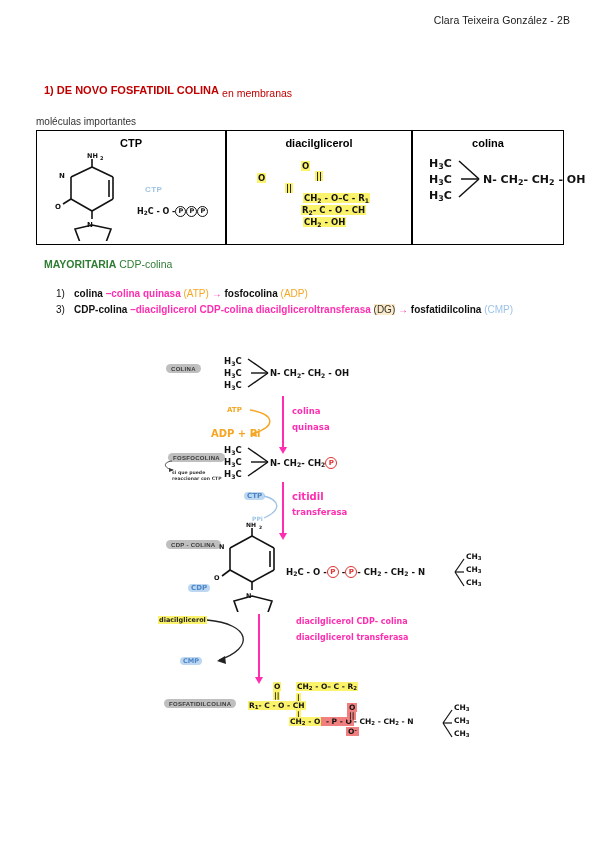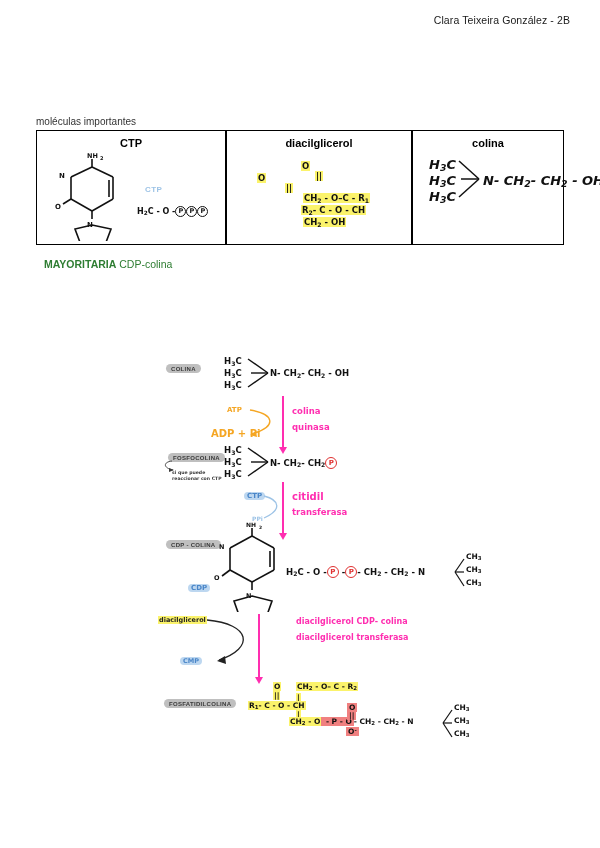--- a/index.html
+++ b/index.html
@@ -64,21 +64,21 @@
   .dag-wrap{position:relative;width:100%;height:92px;font-size:8.5px;}
   .hl-y{background:#FBF36B;padding:0 1px;}
   .dag-l1{position:absolute;left:74px;top:12px;white-space:nowrap;}
   .dag-l2{position:absolute;left:88px;top:22px;white-space:nowrap;}
   .dag-l3{position:absolute;left:30px;top:24px;white-space:nowrap;}
   .dag-l4{position:absolute;left:58px;top:34px;white-space:nowrap;}
   .dag-l5{position:absolute;left:76px;top:44px;white-space:nowrap;}
   .dag-l6{position:absolute;left:74px;top:56px;white-space:nowrap;}
 
   
-  .col-wrap{position:relative;width:100%;height:92px;font-size:13px;font-style:italic;}
+  .col-wrap{position:relative;width:100%;height:92px;font-size:11px;}
   .col-h1{position:absolute;left:16px;top:8px;}
   .col-h2{position:absolute;left:16px;top:24px;}
   .col-h3{position:absolute;left:16px;top:40px;}
   .col-v{position:absolute;left:48px;top:16px;font-size:20px;line-height:20px;}
   .col-rest{position:absolute;left:70px;top:24px;white-space:nowrap;}
 
   
   .mayor{
     position:absolute;top:258px;left:44px;font-size:10.5px;
   }
@@ -127,20 +127,25 @@
   .hl-red{background:#F08080;padding:0 2px;}
 </style>
 </head>
 <body>
 
 <div class="page">
 
   <div class="author">Clara Teixeira González - 2B</div>
 
 
+  <div class="section1">
+    <span class="num">1)</span>
+    <span class="ttl">DE NOVO FOSFATIDIL COLINA</span>
+    <span class="sub">en membranas</span>
+  </div>
 
   <div class="molec-label">moléculas importantes</div>
 
   <div class="boxrow">
 
     <div class="mbox b1">
       <div class="cap">CTP</div>
       <div class="ctp-wrap">
         <svg width="190" height="92">
           <g stroke="#111" stroke-width="1.6" fill="none">
@@ -200,22 +205,38 @@
     </div>
   </div>
 
   <div class="mayor">
     <span class="k">MAYORITARIA</span>
     <span class="v">CDP-colina</span>
   </div>
 
   <div class="steps">
 
-
-
+    <div class="step">
+      <span class="idx">1)</span><span class="b">colina</span>
+      <span class="enz">–</span><span class="enz">colina quinasa</span>
+      <span class="co-or">(ATP)</span>
+      <span class="arr">→</span>
+      <span class="b">fosfocolina</span>
+      <span class="co-or">(ADP)</span>
+    </div>
+
+
+    <div class="step">
+      <span class="idx">3)</span><span class="b">CDP-colina</span>
+      <span class="enz">–</span><span class="enz">diacilglicerol CDP-colina diacilgliceroltransferasa</span>
+      <span class="co-hl">(DG)</span>
+      <span class="arr">→</span>
+      <span class="b">fosfatidilcolina</span>
+      <span class="co-bl">(CMP)</span>
+    </div>
   </div>
 
   <div class="diagram">
 
     <div class="pill" style="left:166px;top:12px;">COLINA</div>
     <div class="dg-chem chem" style="left:224px;top:4px;">H<span class="sub">3</span>C</div>
     <div class="dg-chem chem" style="left:224px;top:16px;">H<span class="sub">3</span>C</div>
     <div class="dg-chem chem" style="left:224px;top:28px;">H<span class="sub">3</span>C</div>
     <svg style="position:absolute;left:246px;top:4px;" width="26" height="36">
       <g stroke="#111" stroke-width="1.4">

